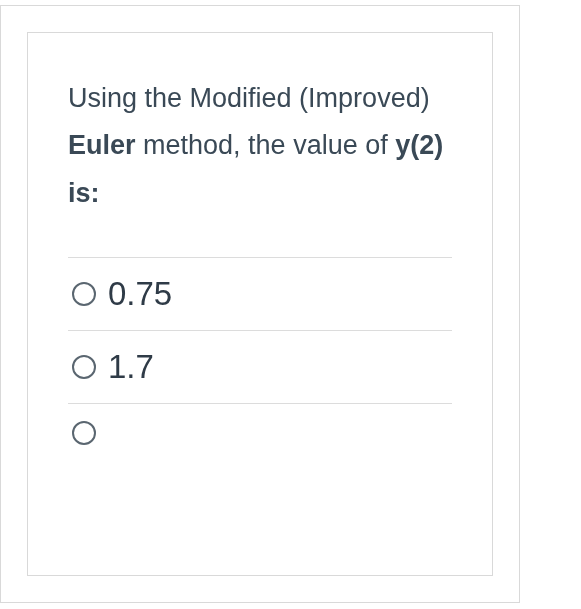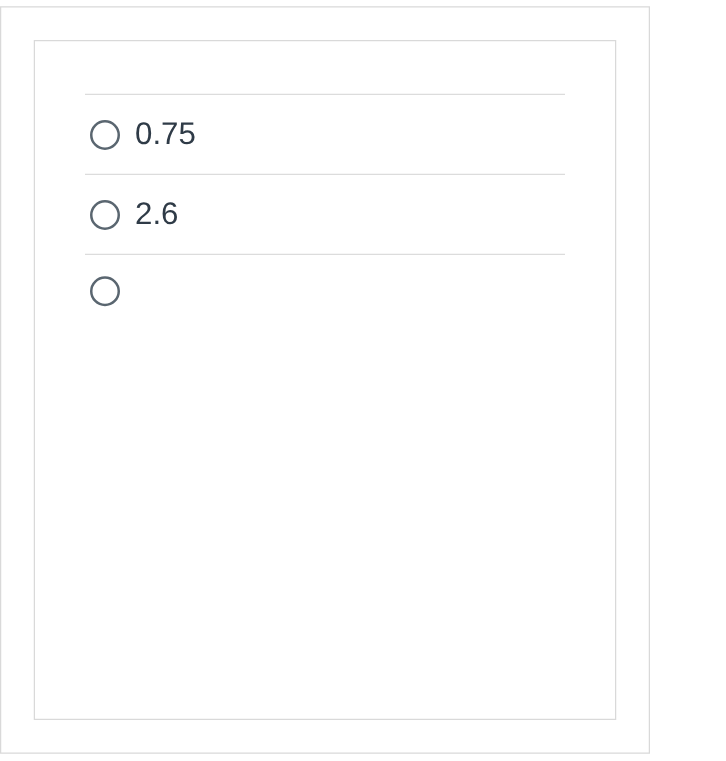--- a/index.html
+++ b/index.html
@@ -51,37 +51,40 @@
     }
     .radio {
       width: 24px;
       height: 24px;
       border: 2px solid #5a6670;
       border-radius: 50%;
       flex-shrink: 0;
       margin-right: 12px;
     }
     .option-label {
-      font-size: 25px;
+      font-size: 33px;
       color: #2f3b47;
       font-weight: 400;
     }
   </style>
 </head>
 <body>
 
 <div class="outer-card">
   <div class="inner-card">
+    <div class="question-text">
+      <span>Using the Modified (Improved) </span><span class="bold">Euler</span><span> method, the value of </span><span class="bold">y(2) is:</span>
+    </div>
     <div class="options">
       <div class="option">
         <span class="radio"></span>
         <span class="option-label">0.75</span>
       </div>
       <div class="option">
         <span class="radio"></span>
-        <span class="option-label">2.6</span>
+        <span class="option-label">1.7</span>
       </div>
       <div class="option">
         <span class="radio"></span>
       </div>
     </div>
   </div>
 </div>
 
 </body></html>

